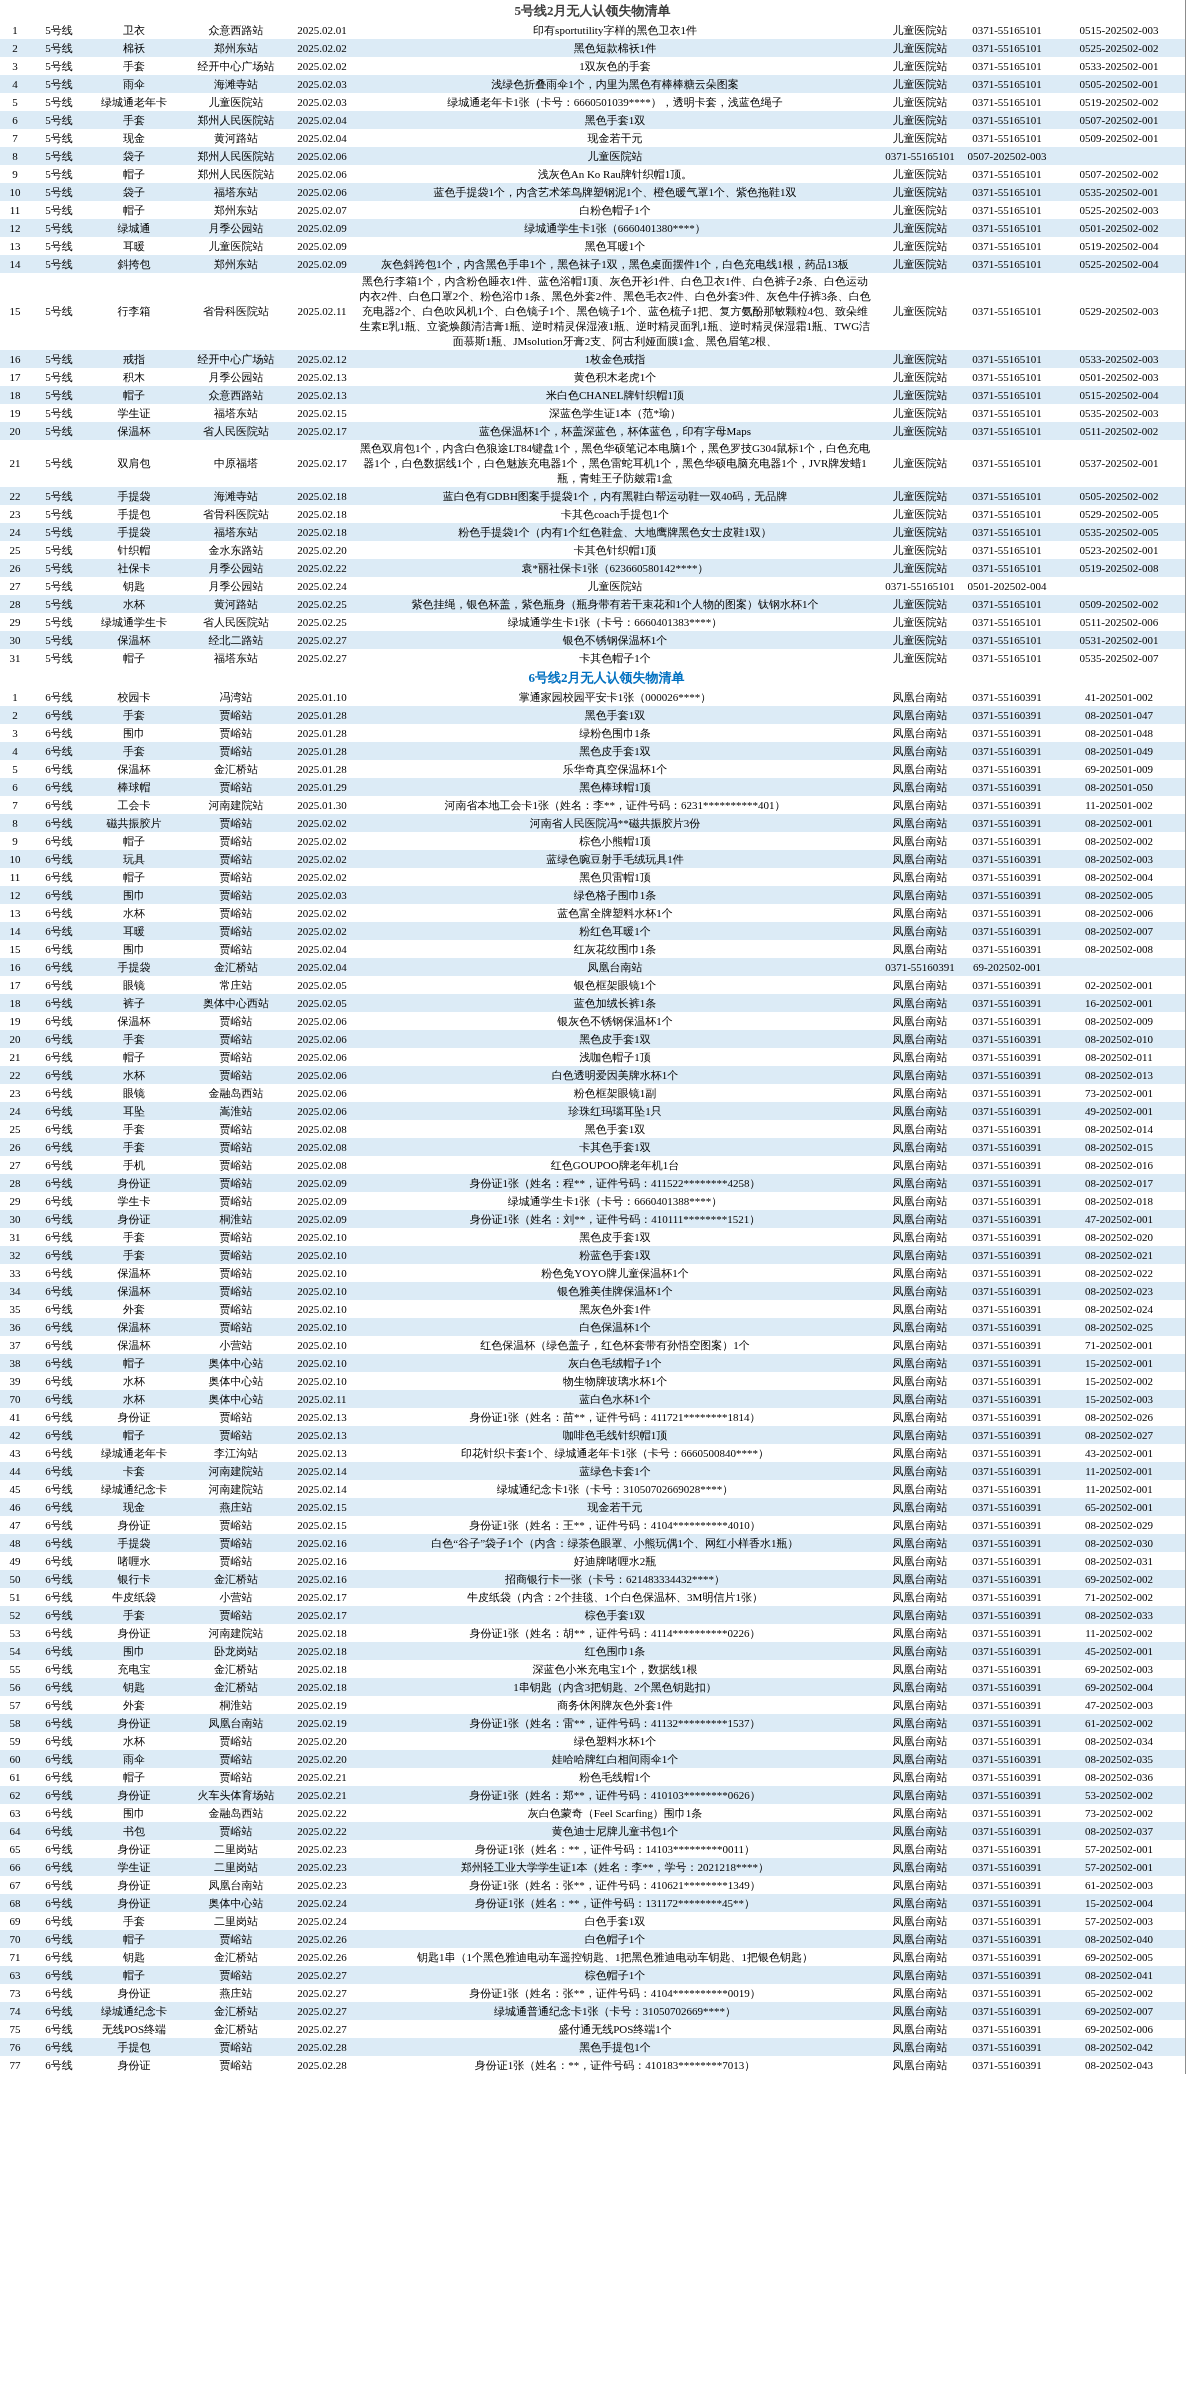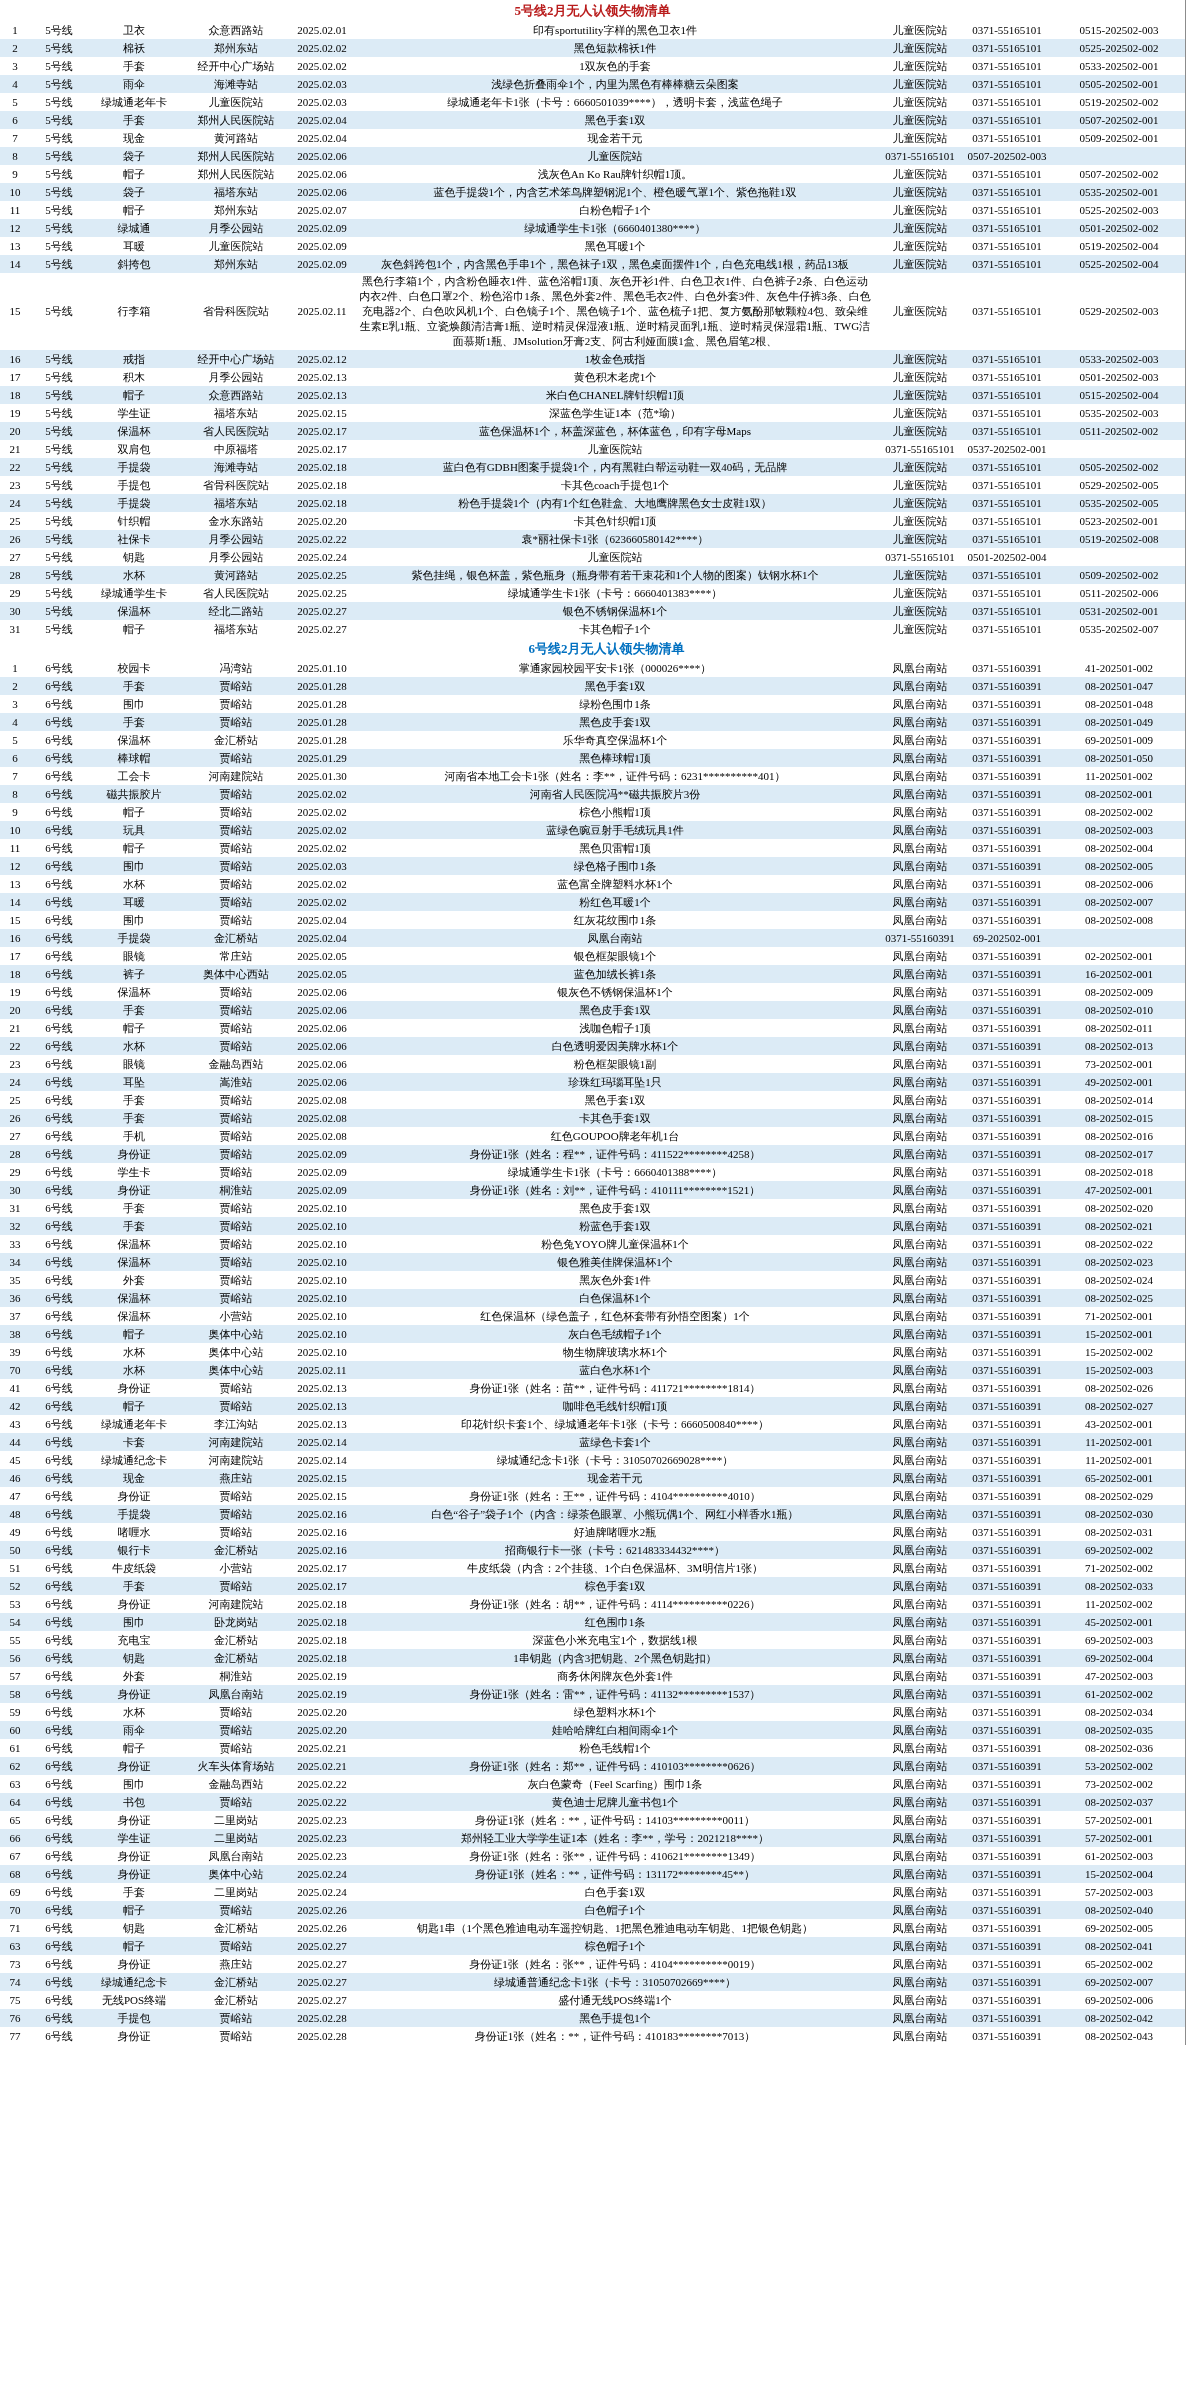--- a/index.html
+++ b/index.html
@@ -11,21 +11,21 @@
         display:flex;align-items:center;justify-content:center;min-height:18px;word-break:break-all;}
   .cell.desc{padding:1px 6px;}
   .title-row{display:flex;align-items:center;justify-content:center;min-height:21px;background:#ffffff;}
   .title-row .ttl{font-size:13px;font-weight:bold;color:#0070c0;line-height:21px;}
 </style>
 </head>
 <body>
 
 <div id="table">
     <div class="title-row">
-      <span class="ttl" style="color: #b91c1c;">5号线2月无人认领失物清单</span>
+      <span class="ttl" style="color: #404040;">5号线2月无人认领失物清单</span>
     </div>
     <div class="trow">
       <div class="cell">1</div>
       <div class="cell">5号线</div>
       <div class="cell">卫衣</div>
       <div class="cell">众意西路站</div>
       <div class="cell">2025.02.01</div>
       <div class="cell desc">印有sportutility字样的黑色卫衣1件</div>
       <div class="cell">儿童医院站</div>
       <div class="cell">0371-55165101</div>
@@ -238,20 +238,21 @@
       <div class="cell">儿童医院站</div>
       <div class="cell">0371-55165101</div>
       <div class="cell">0511-202502-002</div>
     </div>
     <div class="trow">
       <div class="cell">21</div>
       <div class="cell">5号线</div>
       <div class="cell">双肩包</div>
       <div class="cell">中原福塔</div>
       <div class="cell">2025.02.17</div>
+      <div class="cell desc">黑色双肩包1个，内含白色狼途LT84键盘1个，黑色华硕笔记本电脑1个，黑色罗技G304鼠标1个，白色充电器1个，白色数据线1个，白色魅族充电器1个，黑色雷蛇耳机1个，黑色华硕电脑充电器1个，JVR牌发蜡1瓶，青蛙王子防皴霜1盒</div>
       <div class="cell">儿童医院站</div>
       <div class="cell">0371-55165101</div>
       <div class="cell">0537-202502-001</div>
     </div>
     <div class="trow striped">
       <div class="cell">22</div>
       <div class="cell">5号线</div>
       <div class="cell">手提袋</div>
       <div class="cell">海滩寺站</div>
       <div class="cell">2025.02.18</div>

